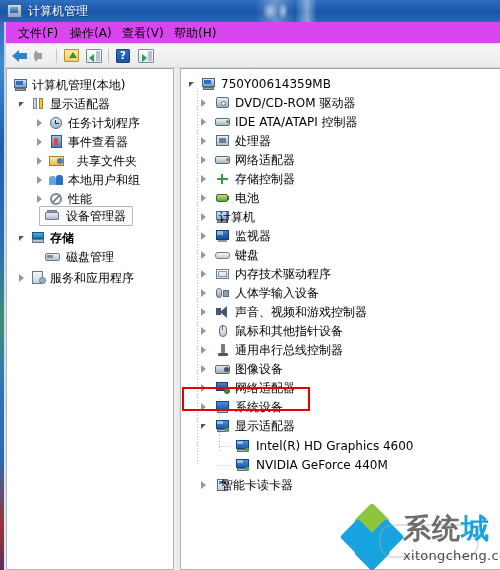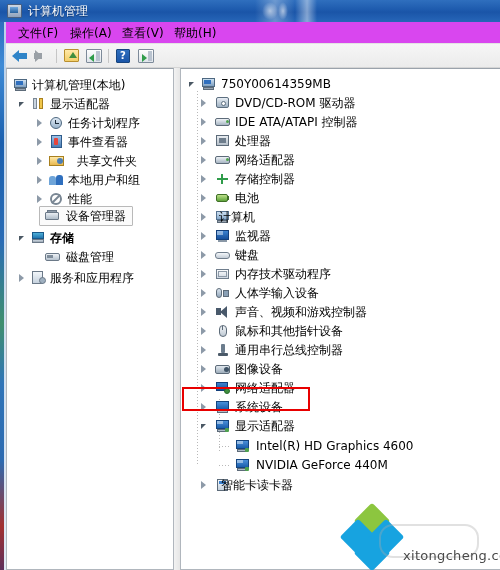--- a/index.html
+++ b/index.html
@@ -638,16 +638,17 @@
   </div>
 
   <div class="redbox" style="left:182px;top:387px;width:128px;height:24px;"></div>
 
   <div class="wm">
     <div class="dia d-green"></div>
     <div class="dia d-blue1"></div>
     <div class="dia d-blue2"></div>
     <div class="dia d-blue3"></div>
     <div class="ghost"></div>
+    <div class="wm-cn"><span>系统</span><span class="hl">城</span></div>
     <div class="wm-en">xitongcheng.com</div>
   </div>
 
 </div>
 
 </body></html>

